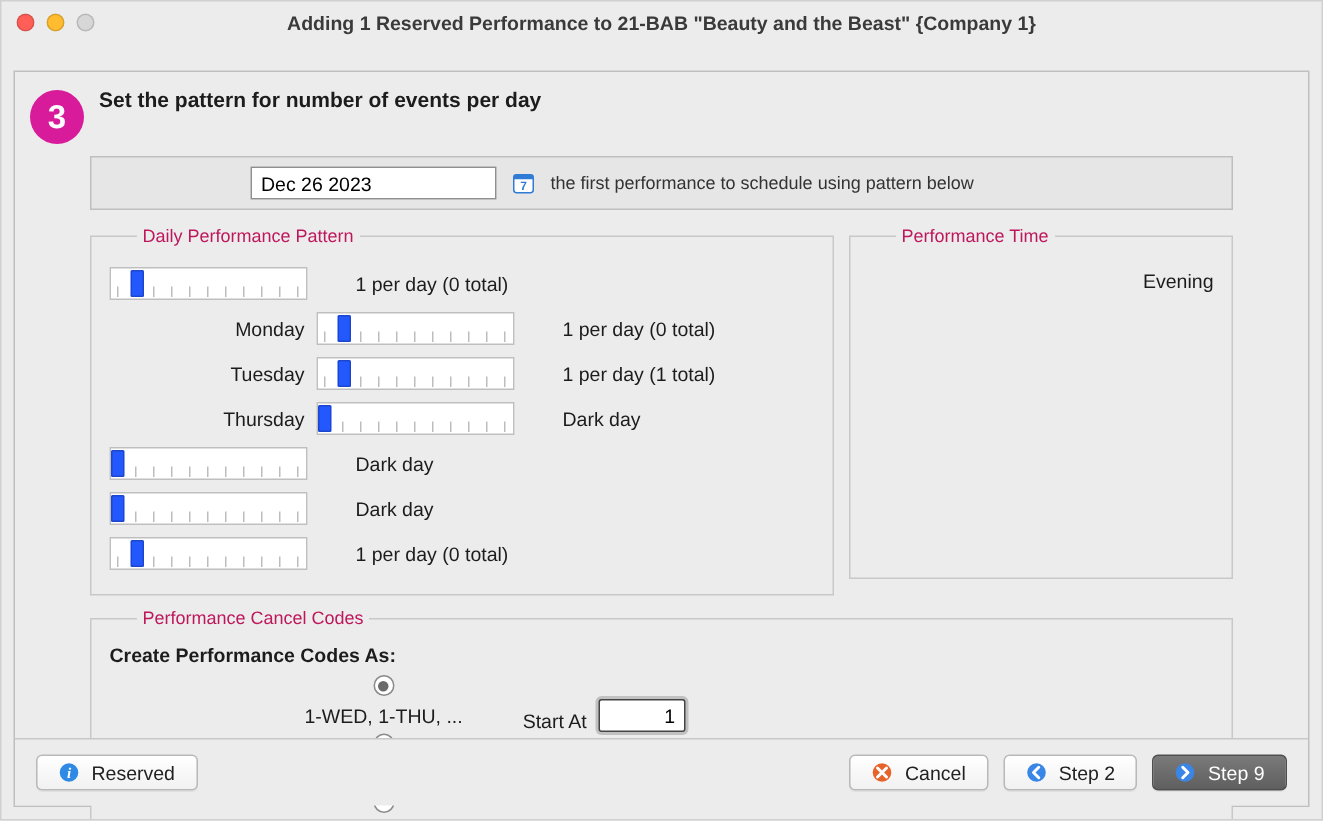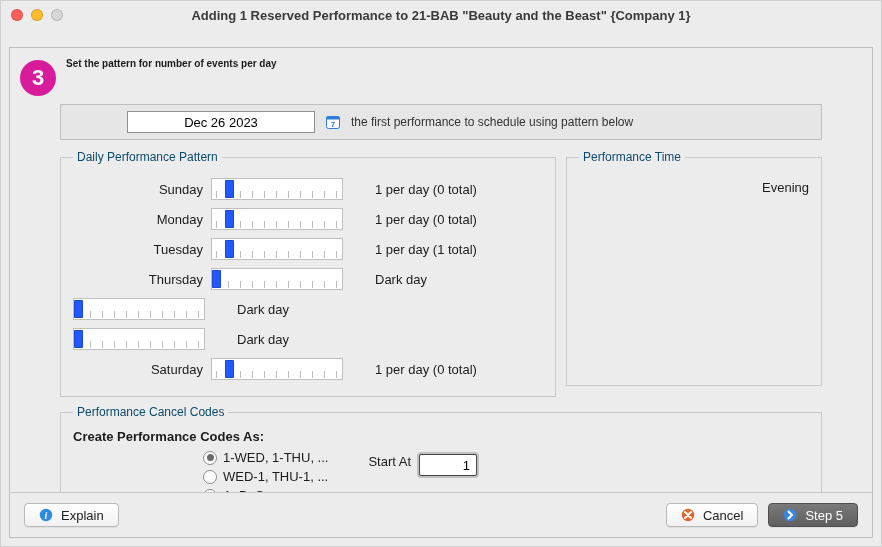--- a/index.html
+++ b/index.html
@@ -59,52 +59,51 @@
     padding:10px 14px 6px 10px;
   }
   .badge{
     width:36px;height:36px;border-radius:50%;
     background:var(--pink);
     color:#fff;display:flex;align-items:center;justify-content:center;
     font-weight:700;font-size:22px;
     flex:0 0 36px;
     margin-top:2px;
   }
-  .head-text h2{margin:0;font-size:10px;font-weight:700;}
+  .head-text h2{margin:0;font-size:14px;font-weight:700;}
   .head-text p{margin:4px 0 0 0;font-size:12px;color:#333;}
   .firstperf-box{
     margin:2px 50px 10px 50px;
     border:1px solid var(--border);
     background:#e6e6e6;
     padding:6px 10px;
     display:flex;align-items:center;gap:10px;
   }
   .date-field{
-    margin-left:56px;
+    margin-left:96px;
     height:20px;width:150px;
     border:1px solid #8f8f8f;background:var(--field-bg);
-    padding:0 18px;font-size:13px;
+    padding:0 6px;font-size:13px;
     outline:none;
-    text-align:center;
   }
   .cal-icon{
     width:16px;height:16px;display:inline-flex;align-items:center;justify-content:center;
   }
   .cal-icon svg{display:block;}
   .firstperf-label{font-size:12px;color:#333;}
   .columns{
     display:flex;gap:10px;padding:0 50px 8px 50px;align-items:flex-start;
   }
   fieldset{
     border:1px solid var(--border2);
     padding:10px 12px 12px 12px;
     margin:0;
     background:var(--panel);
   }
-  legend{padding:0 4px;font-size:12px;color:#0c4a6e;}
+  legend{padding:0 4px;font-size:12px;color:#be185d;margin-left:18px;}
   .daily{flex:1 1 auto;}
   .perf-time{width:230px;}
   .day-row{
     display:flex;align-items:center;gap:8px;height:30px;
   }
   .day-label{width:130px;text-align:right;font-size:13px;}
   .slider{
     width:130px;height:20px;position:relative;
     border:1px solid var(--border);background:#fff;
     flex:0 0 130px;
@@ -126,26 +125,26 @@
     padding:0 6px;font-size:13px;
   }
   .series{
     margin:0 50px 0 50px;
     border:1px solid var(--border2);
     padding:6px 12px 10px 12px;
   }
   .series h3{margin:4px 0 6px 0;font-size:13px;font-weight:700;}
   .series-body{display:flex;align-items:flex-start;gap:40px;}
   .radio-col{margin-left:130px;display:flex;flex-direction:column;gap:4px;font-size:13px;}
-  .radio-item{display:flex;align-items:center;gap:6px;}
+  .radio-item{display:flex;align-items:center;gap:6px;flex-direction:column;}
   .radio-dot{
     width:14px;height:14px;border-radius:50%;border:1px solid #8a8a8a;background:#fff;display:inline-flex;align-items:center;justify-content:center;box-sizing:border-box;
   }
   .radio-dot.selected::after{content:"";width:7px;height:7px;border-radius:50%;background:#6b6b6b;display:block;}
-  .startat{display:flex;align-items:flex-start;gap:8px;margin-top:4px;}
+  .startat{display:flex;align-items:flex-end;gap:8px;margin-top:16px;}
   .startat input{
     width:44px;height:20px;border:1px solid #444;text-align:right;padding:0 6px;font-size:13px;background:#fff;
     box-shadow:0 0 0 2px rgba(0,0,0,.18);
     border-radius:2px;
   }
   .footer{
     position:absolute;left:0;right:0;bottom:0;height:44px;
     display:flex;align-items:center;justify-content:space-between;
     padding:0 14px;
     background:var(--panel);
@@ -194,21 +193,20 @@
       </svg>
     </span>
     <span class="firstperf-label">the first performance to schedule using pattern below</span>
   </div>
 
   <div class="columns">
     <fieldset class="daily">
       <legend>Daily Performance Pattern</legend>
       <div id="days-container">
           <div class="day-row">
-            <div class="day-label">Sunday</div>
             <div class="slider" data-pos="1">
               <div class="ticks">
                 <div class="tick" style="left: 4px;"></div>
                 <div class="tick" style="left: 16px;"></div>
                 <div class="tick" style="left: 28px;"></div>
                 <div class="tick" style="left: 40px;"></div>
                 <div class="tick" style="left: 52px;"></div>
                 <div class="tick" style="left: 64px;"></div>
                 <div class="tick" style="left: 76px;"></div>
                 <div class="tick" style="left: 88px;"></div>
@@ -312,21 +310,20 @@
                 <div class="tick" style="left: 88px;"></div>
                 <div class="tick" style="left: 100px;"></div>
                 <div class="tick" style="left: 112px;"></div>
                 <div class="tick" style="left: 124px;"></div>
               </div>
               <div class="thumb"></div>
             </div>
             <div class="day-value">Dark day</div>
           </div>
           <div class="day-row">
-            <div class="day-label">Saturday</div>
             <div class="slider" data-pos="1">
               <div class="ticks">
                 <div class="tick" style="left: 4px;"></div>
                 <div class="tick" style="left: 16px;"></div>
                 <div class="tick" style="left: 28px;"></div>
                 <div class="tick" style="left: 40px;"></div>
                 <div class="tick" style="left: 52px;"></div>
                 <div class="tick" style="left: 64px;"></div>
                 <div class="tick" style="left: 76px;"></div>
                 <div class="tick" style="left: 88px;"></div>
@@ -380,38 +377,47 @@
 
   <div class="footer">
     <div class="btn-group">
       <button class="btn">
         <span class="ico">
           <svg width="14" height="14" viewBox="0 0 14 14">
               <circle cx="7" cy="7" r="6.2" fill="#2f8ae6"></circle>
               <text x="7" y="10.5" text-anchor="middle" font-size="10" fill="#fff" font-family="Georgia" font-style="italic" font-weight="700">i</text>
             </svg>
         </span>
-        <span>Explain</span>
+        <span>Reserved</span>
       </button>
     </div>
     <div class="btn-group">
       <button class="btn">
         <span class="ico">
           <svg width="14" height="14" viewBox="0 0 14 14">
               <circle cx="7" cy="7" r="6.2" fill="#e8632a"></circle>
               <path d="M4 4 L10 10 M10 4 L4 10" stroke="#fff" stroke-width="2" stroke-linecap="round"></path>
             </svg>
         </span>
         <span>Cancel</span>
       </button>
+      <button class="btn">
+        <span class="ico">
+          <svg width="14" height="14" viewBox="0 0 14 14">
+              <circle cx="7" cy="7" r="6.2" fill="#3a86e6"></circle>
+              <path d="M8.5 3.5 L5 7 L8.5 10.5" fill="none" stroke="#fff" stroke-width="2" stroke-linecap="round" stroke-linejoin="round"></path>
+            </svg>
+        </span>
+        <span>Step 2</span>
+      </button>
       <button class="btn dark">
         <span class="ico">
           <svg width="14" height="14" viewBox="0 0 14 14">
               <circle cx="7" cy="7" r="6.2" fill="#3a86e6"></circle>
               <path d="M5.5 3.5 L9 7 L5.5 10.5" fill="none" stroke="#fff" stroke-width="2" stroke-linecap="round" stroke-linejoin="round"></path>
             </svg>
         </span>
-        <span>Step 5</span>
+        <span>Step 9</span>
       </button>
     </div>
   </div>
 
 </div>
 
 </body></html>

